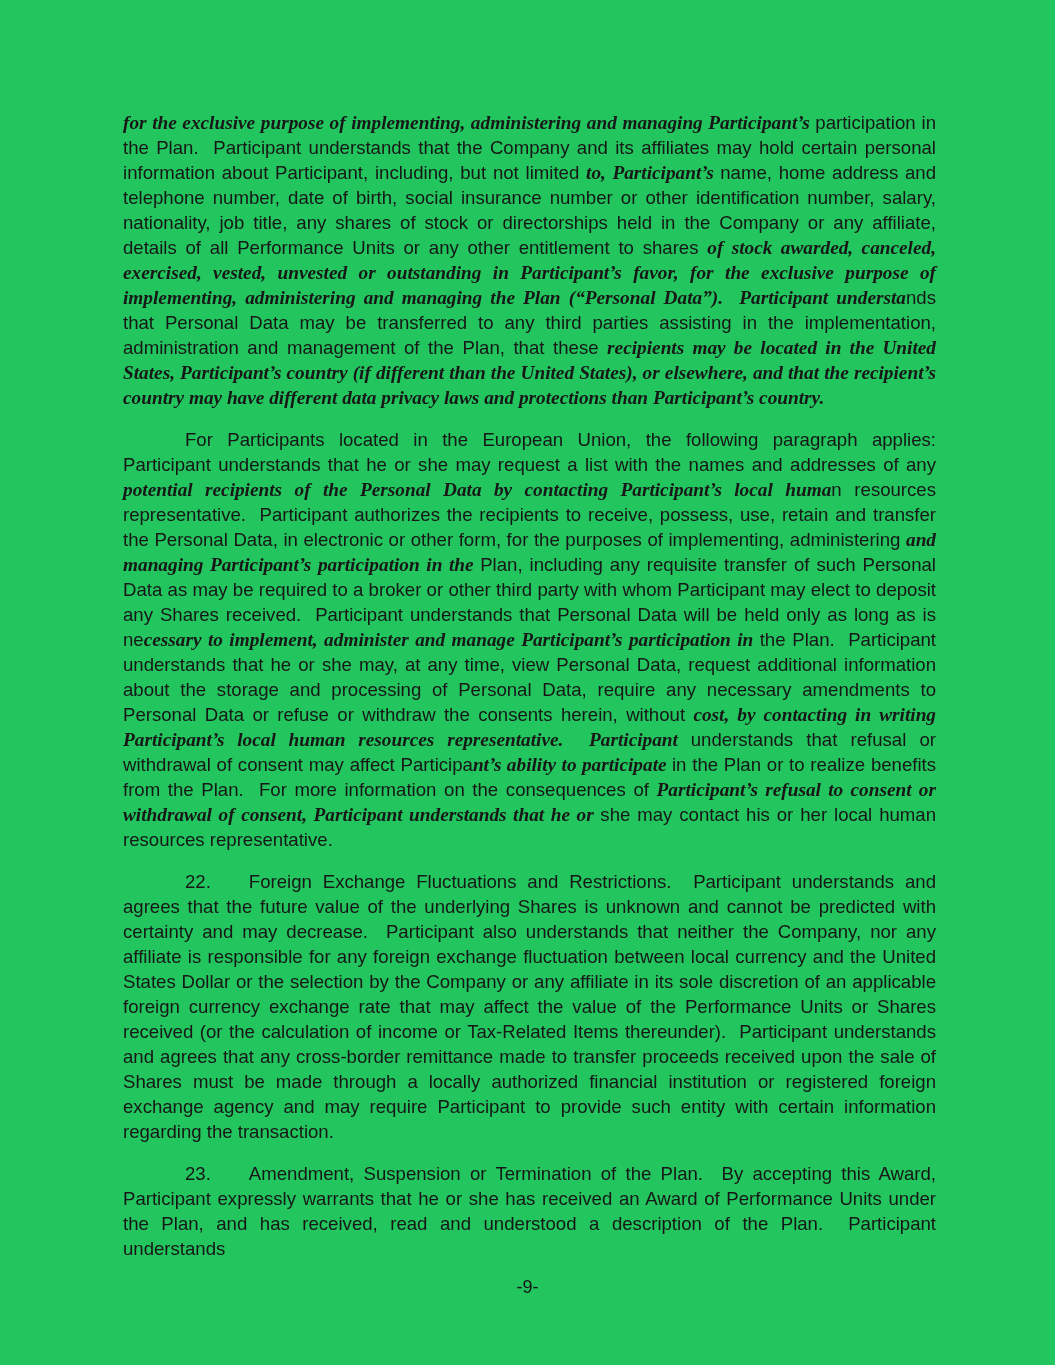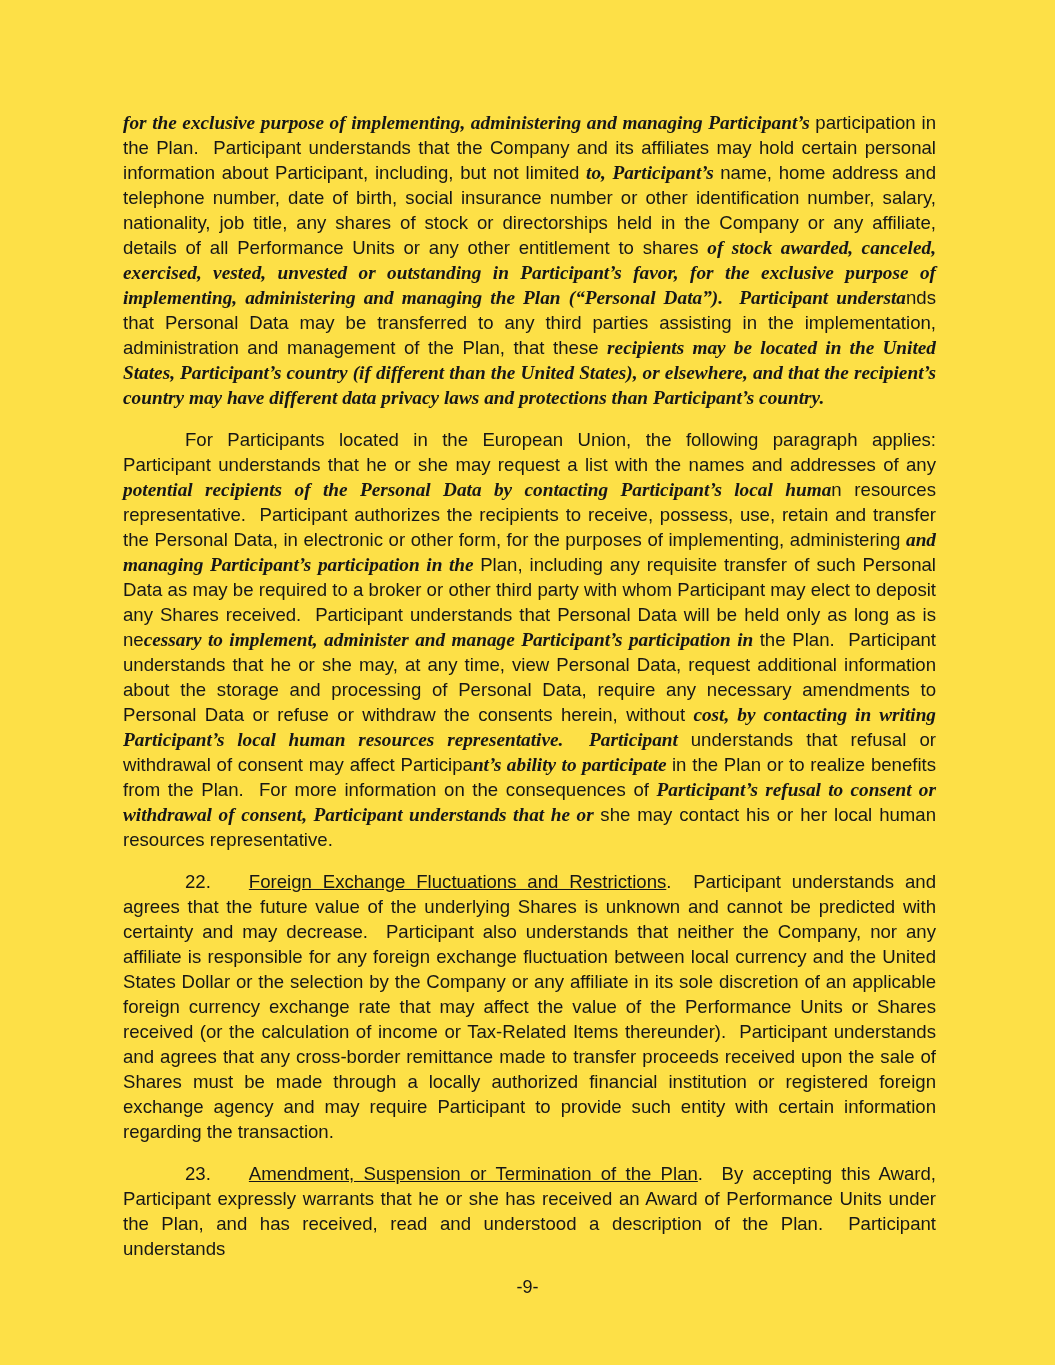--- a/index.html
+++ b/index.html
@@ -4,21 +4,21 @@
 <style>
   html, body {
     margin: 0;
     padding: 0;
     background: #ffffff;
   }
   .page {
     position: relative;
     width: 1055px;
     height: 1365px;
-    background: #fde047;
+    background: #22c55e;
     overflow: hidden;
   }
   .content {
     position: absolute;
     left: 123px;
     top: 110px;
     width: 813px;
   }
   .para {
     margin: 0 0 17px 0;
@@ -35,21 +35,20 @@
     font-family: "Liberation Sans", sans-serif;
   }
   .run-bi {
     font-family: "Liberation Serif", serif;
     font-weight: 700;
     font-style: italic;
     font-size: 19.3px;
   }
   .run-u {
     font-family: "Liberation Sans", sans-serif;
-    text-decoration: underline;
   }
   .tab-space {
     display: inline-block;
     width: 38px;
   }
   .footer {
     position: absolute;
     left: 0;
     top: 1277px;
     width: 100%;

